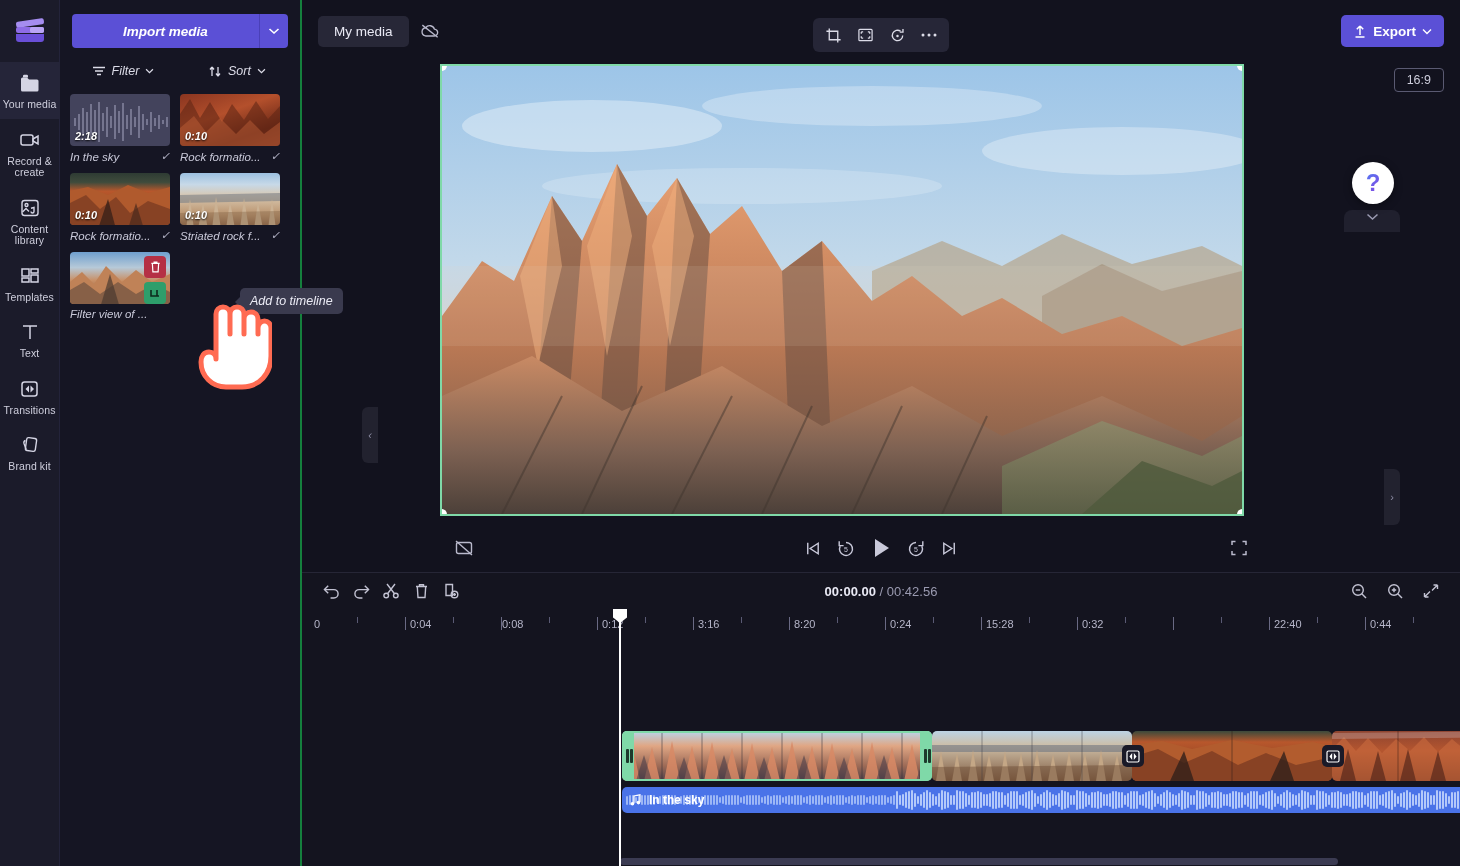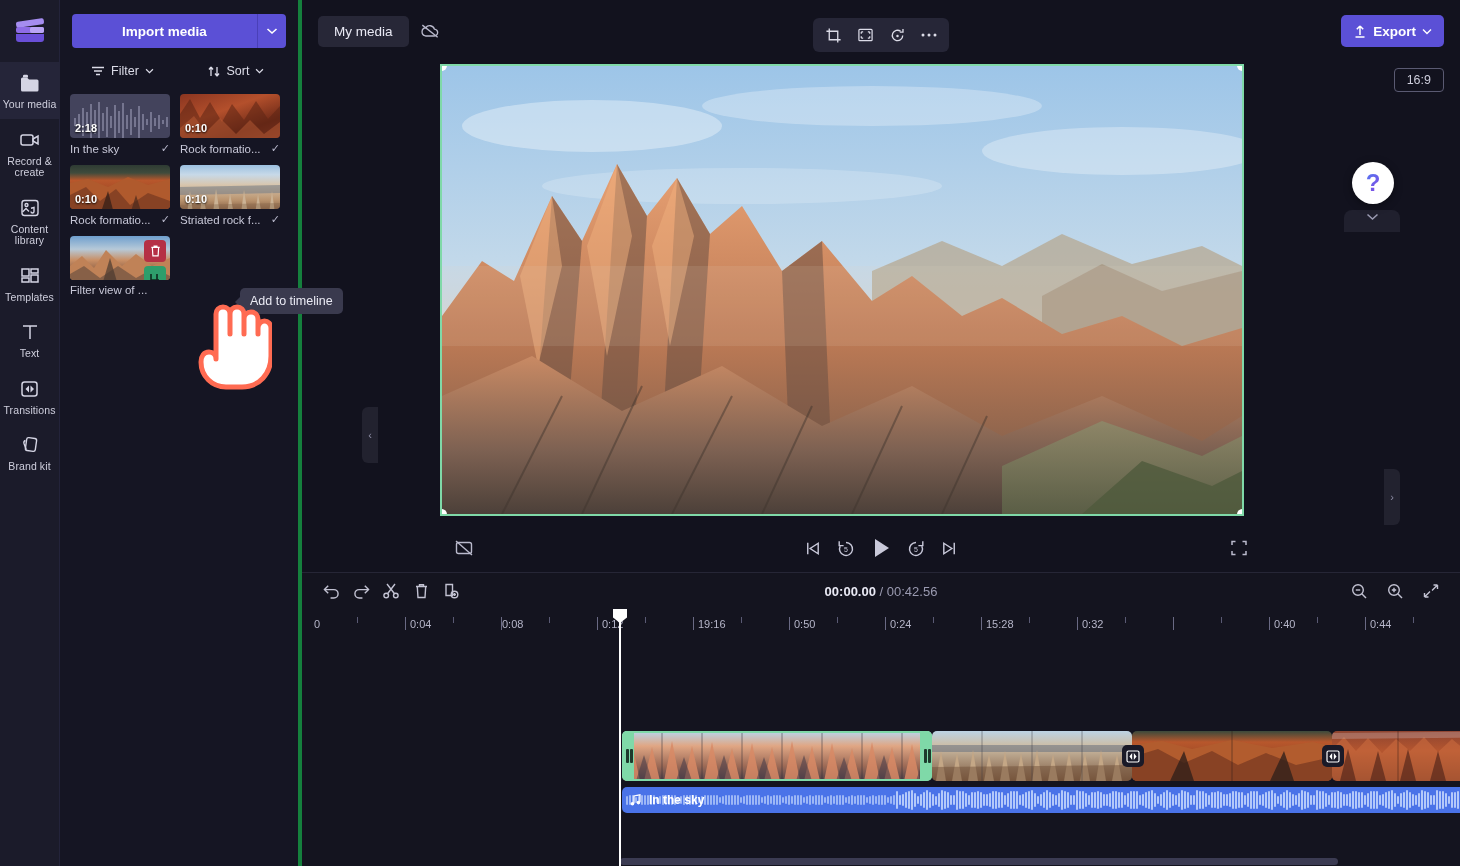--- a/index.html
+++ b/index.html
@@ -34,42 +34,43 @@
   .rail-item .ricon { width: 24px; height: 24px; display:flex; align-items:center; justify-content:center; color:#d5d5e4; }
   .rail-item .rlabel {
     font-size: 10.5px; line-height: 11.5px; color: #cfcfdd; text-align: center;
     letter-spacing: .1px;
   }
 
   
   .media-panel {
     width: 242px; flex: 0 0 242px; background: #14142100;
     background-color: #151523; position: relative;
-    border-right: 4px solid #15803d;
+    border-right: 2px solid #15803d;
+    font-style: italic;
   }
   .import-row { display:flex; padding: 14px 12px 0 12px; }
   .import-btn {
     flex: 1; height: 34px; background: #5b50d6; color:#fff;
     border-radius: 4px 0 0 4px; font-size: 13.5px; font-weight: bold;
     display:flex; align-items:center; justify-content:center; cursor:pointer;
     border-right: 1px solid #4a40b8;
   }
   .import-caret {
     width: 28px; height: 34px; background:#5b50d6; border-radius:0 4px 4px 0;
     display:flex; align-items:center; justify-content:center; color:#fff; cursor:pointer;
   }
   .fs-row { display:flex; padding: 12px 10px 8px 10px; gap: 8px; }
   .fs-btn {
     flex:1; display:flex; align-items:center; justify-content:center; gap:6px;
     font-size: 12.5px; color:#dcdce8; cursor:pointer; height: 22px;
   }
   .media-grid { display:flex; flex-wrap: wrap; gap: 10px; padding: 4px 10px; }
   .media-card { width: 100px; position: relative; }
   .thumb {
-    width: 100px; height: 44px; border-radius: 4px; position: relative;
+    width: 100px; height: 52px; border-radius: 4px; position: relative;
     overflow: hidden; background:#2b2b3d; cursor: pointer;
   }
   .dur {
     position:absolute; left:5px; bottom:4px; font-size:11px; font-weight:bold;
     color:#fff; text-shadow: 0 1px 2px rgba(0,0,0,.9);
   }
   .mcap { display:flex; align-items:center; gap:4px; margin-top:4px; }
   .mname {
     font-size: 11.5px; color:#c8c8d8; white-space:nowrap; overflow:hidden;
     text-overflow: ellipsis; flex:1;
@@ -701,39 +702,39 @@
           <div class="rmajor" style="left: 103px;"></div>
           <div class="rlabel2" style="left: 108px;">0:04</div>
           <div class="rminor" style="left: 151px;"></div>
           <div class="rmajor" style="left: 199px;"></div>
           <div class="rlabel2" style="left: 200px;">0:08</div>
           <div class="rminor" style="left: 247px;"></div>
           <div class="rmajor" style="left: 295px;"></div>
           <div class="rlabel2" style="left: 300px;">0:12</div>
           <div class="rminor" style="left: 343px;"></div>
           <div class="rmajor" style="left: 391px;"></div>
-          <div class="rlabel2" style="left: 396px;">19:16</div>
+          <div class="rlabel2" style="left: 396px;">3:16</div>
           <div class="rminor" style="left: 439px;"></div>
           <div class="rmajor" style="left: 487px;"></div>
-          <div class="rlabel2" style="left: 492px;">0:50</div>
+          <div class="rlabel2" style="left: 492px;">8:20</div>
           <div class="rminor" style="left: 535px;"></div>
           <div class="rmajor" style="left: 583px;"></div>
           <div class="rlabel2" style="left: 588px;">0:24</div>
           <div class="rminor" style="left: 631px;"></div>
           <div class="rmajor" style="left: 679px;"></div>
           <div class="rlabel2" style="left: 684px;">15:28</div>
           <div class="rminor" style="left: 727px;"></div>
           <div class="rmajor" style="left: 775px;"></div>
           <div class="rlabel2" style="left: 780px;">0:32</div>
           <div class="rminor" style="left: 823px;"></div>
           <div class="rmajor" style="left: 871px;"></div>
           <div class="rlabel2" style="left: 860px; margin-top: 16px;">0:36</div>
           <div class="rminor" style="left: 919px;"></div>
           <div class="rmajor" style="left: 967px;"></div>
-          <div class="rlabel2" style="left: 972px;">0:40</div>
+          <div class="rlabel2" style="left: 972px;">22:40</div>
           <div class="rminor" style="left: 1015px;"></div>
           <div class="rmajor" style="left: 1063px;"></div>
           <div class="rlabel2" style="left: 1068px;">0:44</div>
           <div class="rminor" style="left: 1111px;"></div>
         </div>
 
       <div class="tracks">
 
         <div class="vtrack">
           <div class="clip sel" style="width:310px;">

